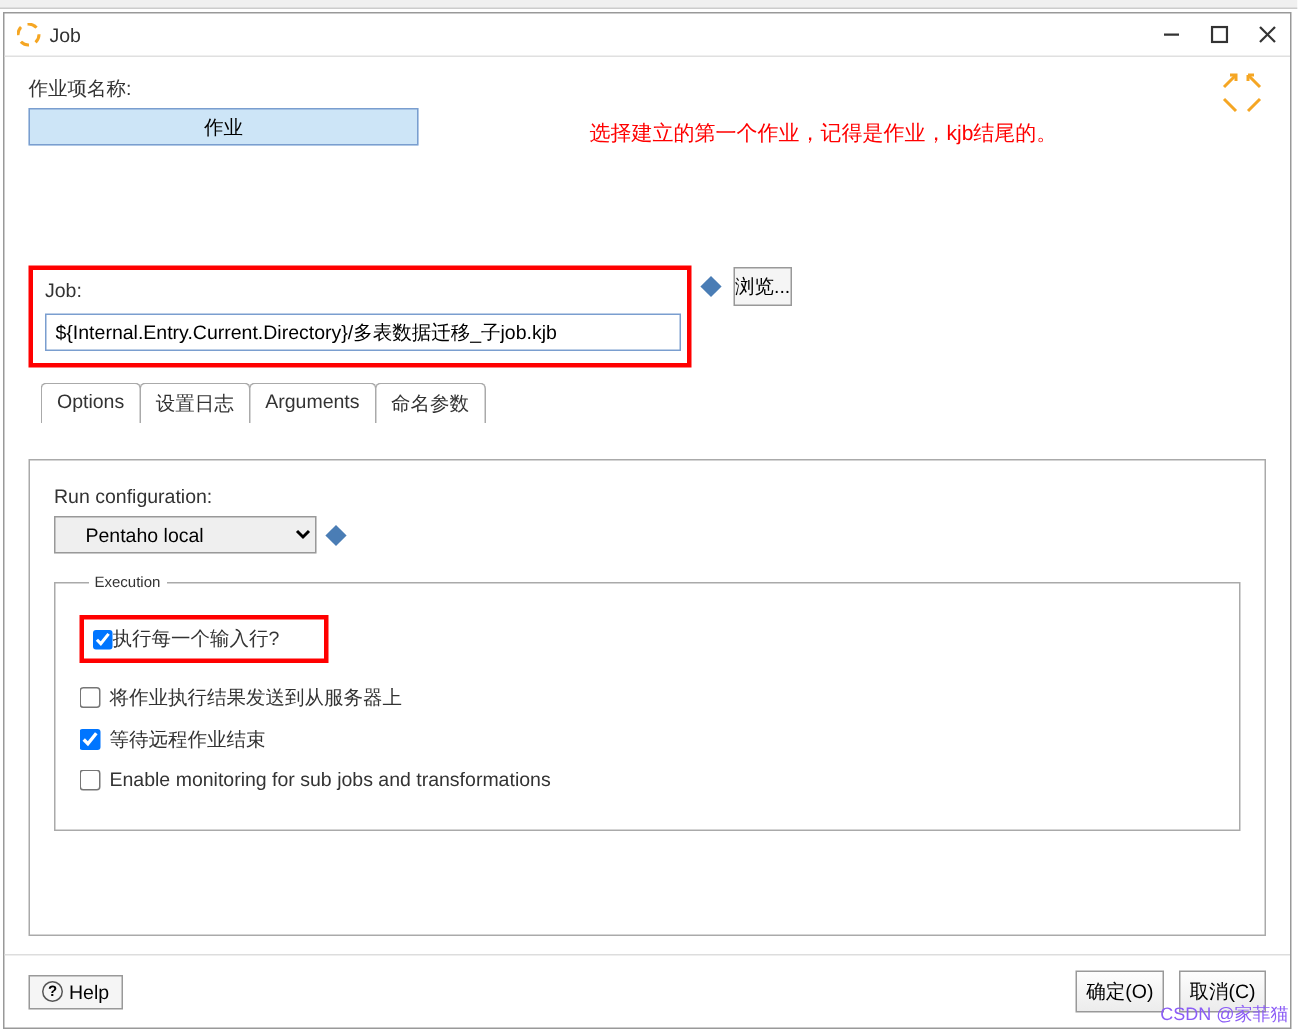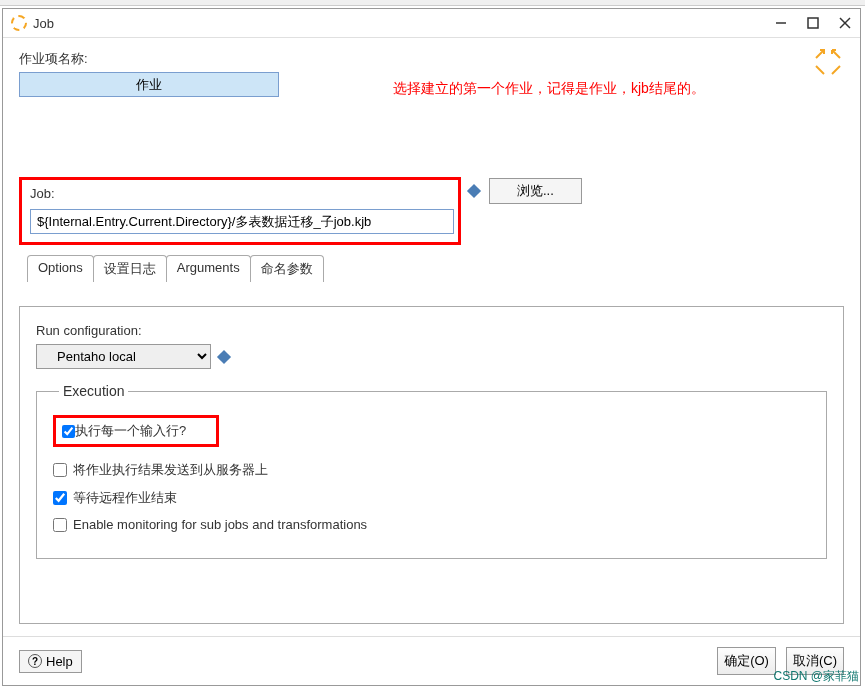--- a/index.html
+++ b/index.html
@@ -24,46 +24,46 @@
     .annotation { position: absolute; color: #ff0000; font-size: 14px; line-height: 1.5; }
     .anno1 { top: 40px; left: 390px; width: 400px; }
     
     .expand-icon { position: absolute; top: 10px; right: 18px; }
     .expand-icon svg { display: block; }
     
     .red-box1 { border: 3px solid #ff0000; padding: 6px 8px 8px 8px; margin-top: 40px; width: 442px; }
     .job-row { display: flex; align-items: center; margin-top: 40px; }
     .job-input { width: 424px; margin-top: 4px; }
     .diamond { width: 10px; height: 10px; transform: rotate(45deg); background: #4a7db5; margin-left: 8px; display: inline-block; }
-    .browse-btn { padding: 3px 27px; margin-left: 10px; border: 1px solid #999; background: #f5f5f5; cursor: pointer; font-family: inherit; font-size: 13px; }
+    .browse-btn { padding: 3px 0; margin-left: 10px; border: 1px solid #999; background: #f5f5f5; cursor: pointer; font-family: inherit; font-size: 13px; }
     
     .tabs-container { border: 1px solid #aaa; margin-top: 12px; flex: 1; display: flex; flex-direction: column; position: relative; }
     .tab { padding: 4px 10px; border: 1px solid #aaa; border-bottom: none; background: #fff; border-top-left-radius: 4px; border-top-right-radius: 4px; margin-right: -1px; cursor: pointer; font-size: 13px; position: relative; z-index: 1; }
     .tab.active { background: #fff; }
     .tabs-wrapper { position: relative; top: -12px; left: 8px; display: flex; }
     .tab-body { padding: 16px; flex: 1; }
     
     .run-config-label { margin-bottom: 6px; }
     .dropdown { display: flex; align-items: center; }
     .dropdown select { width: 175px; padding: 3px 16px; border: 1px solid #999; font-size: 13px; font-family: inherit; }
     
     .fieldset { border: 1px solid #aaa; margin-top: 14px; padding: 12px 16px 16px 16px; }
-    .fieldset-legend { padding: 0 4px; font-size: 14px; margin-left: 6px; }
+    .fieldset-legend { padding: 0 4px; font-size: 10px; margin-left: 6px; }
     
     .checkbox-row { display: flex; align-items: center; margin: 10px 0; }
     .checkbox-row input { margin-right: 6px; width: 14px; height: 14px; }
     .red-box2 { border: 3px solid #ff0000; display: inline-flex; padding: 4px 30px 4px 6px; align-items: center; margin: 4px 0; }
     
     .footer { display: flex; align-items: center; padding: 10px 16px; border-top: 1px solid #ddd; }
     .help-btn { display: flex; align-items: center; gap: 4px; padding: 3px 8px; border: 1px solid #999; background: #f5f5f5; cursor: pointer; font-size: 13px; font-family: inherit; }
     .help-icon { width: 14px; height: 14px; border: 1.5px solid #555; border-radius: 50%; display: inline-flex; align-items: center; justify-content: center; font-size: 10px; font-weight: bold; }
     .footer-right { margin-left: auto; display: flex; gap: 10px; }
     .action-btn { padding: 4px 6px; border: 1px solid #999; background: linear-gradient(#fdfdfd,#ececec); cursor: pointer; font-size: 13px; font-family: inherit; }
     
-    .watermark { position: absolute; bottom: 2px; right: 6px; color: #0f766e; font-size: 12px; }
+    .watermark { position: absolute; bottom: 2px; right: 6px; color: #8b5cf6; font-size: 12px; }
   </style>
 </head>
 <body>
 
 <div class="top-tabs"></div>
 
 <div class="dialog">
   <div class="title-bar">
     <span class="title-icon"></span>
     <span class="title-text">Job</span>

